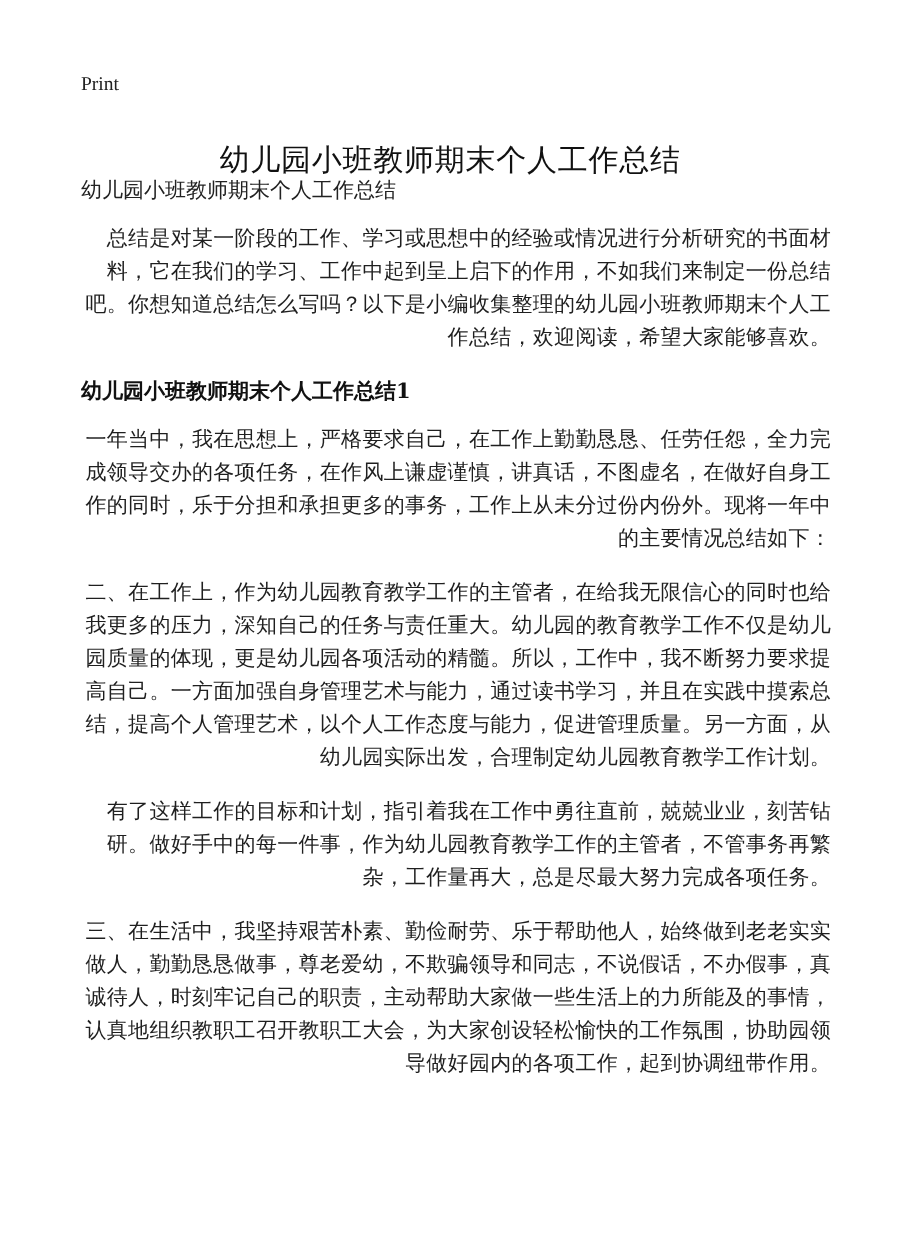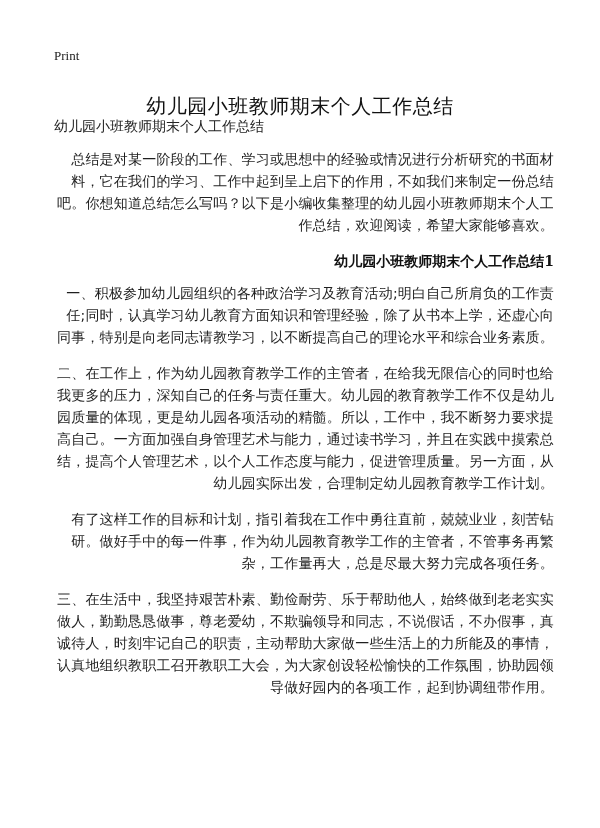--- a/index.html
+++ b/index.html
@@ -28,32 +28,31 @@
   }
   p {
     margin: 0 0 14px 0; font-size: 14px; line-height: 22px; color: #1f1f1f;
     letter-spacing: 0.2px;
     text-align: right;
   }
   h2.section {
     margin: 0 0 10px 0; font-size: 14px; line-height: 22px; font-weight: bold;
     color: #111;
     font-family: "DejaVu Serif", "Liberation Serif", serif;
-    text-align: right;
   }
 </style>
 </head>
 <body>
 
 <div class="page">
   <a class="print-link">Print</a>
   <h1 class="title">幼儿园小班教师期末个人工作总结</h1>
   <div class="subtitle">幼儿园小班教师期末个人工作总结</div>
 
   <div class="body-text">
     <p>总结是对某一阶段的工作、学习或思想中的经验或情况进行分析研究的书面材料，它在我们的学习、工作中起到呈上启下的作用，不如我们来制定一份总结吧。你想知道总结怎么写吗？以下是小编收集整理的幼儿园小班教师期末个人工作总结，欢迎阅读，希望大家能够喜欢。</p>
     <h2 class="section">幼儿园小班教师期末个人工作总结1</h2>
-    <p>一、积极参加幼儿园组织的各种政治学习及教育活动;明白自己所肩负的工作责任;同时，认真学习幼儿教育方面知识和管理经验，除了从书本上学，还虚心向同事，特别是向老同志请教学习，以不断提高自己的理论水平和综合业务素质。</p>
+    <p>一年当中，我在思想上，严格要求自己，在工作上勤勤恳恳、任劳任怨，全力完成领导交办的各项任务，在作风上谦虚谨慎，讲真话，不图虚名，在做好自身工作的同时，乐于分担和承担更多的事务，工作上从未分过份内份外。现将一年中的主要情况总结如下：</p>
     <p>二、在工作上，作为幼儿园教育教学工作的主管者，在给我无限信心的同时也给我更多的压力，深知自己的任务与责任重大。幼儿园的教育教学工作不仅是幼儿园质量的体现，更是幼儿园各项活动的精髓。所以，工作中，我不断努力要求提高自己。一方面加强自身管理艺术与能力，通过读书学习，并且在实践中摸索总结，提高个人管理艺术，以个人工作态度与能力，促进管理质量。另一方面，从幼儿园实际出发，合理制定幼儿园教育教学工作计划。</p>
     <p>有了这样工作的目标和计划，指引着我在工作中勇往直前，兢兢业业，刻苦钻研。做好手中的每一件事，作为幼儿园教育教学工作的主管者，不管事务再繁杂，工作量再大，总是尽最大努力完成各项任务。</p>
     <p>三、在生活中，我坚持艰苦朴素、勤俭耐劳、乐于帮助他人，始终做到老老实实做人，勤勤恳恳做事，尊老爱幼，不欺骗领导和同志，不说假话，不办假事，真诚待人，时刻牢记自己的职责，主动帮助大家做一些生活上的力所能及的事情，认真地组织教职工召开教职工大会，为大家创设轻松愉快的工作氛围，协助园领导做好园内的各项工作，起到协调纽带作用。</p>
   </div>
 </div>
 
 </body></html>

